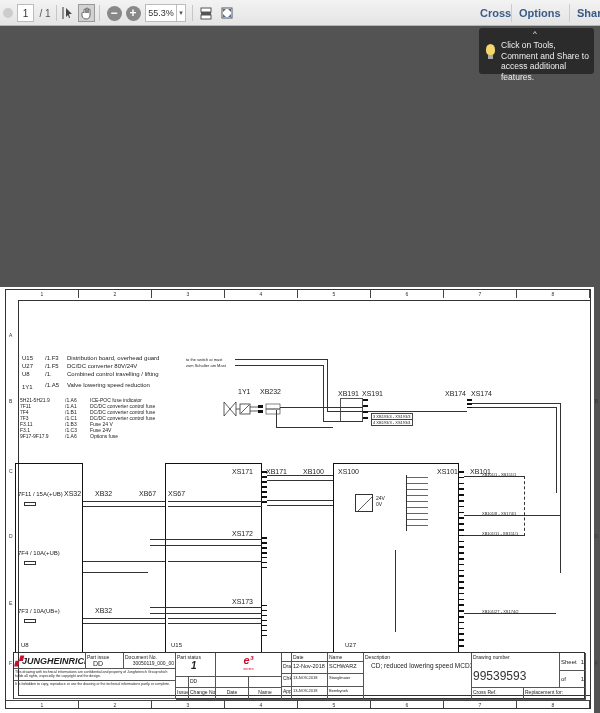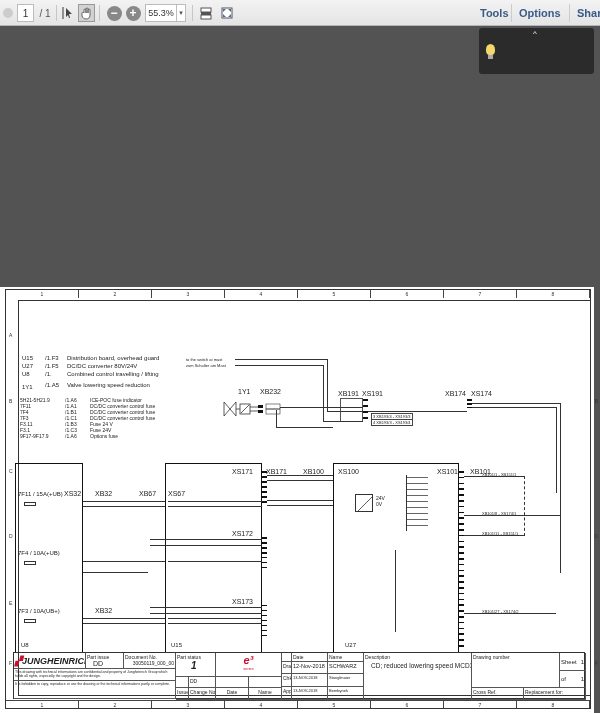--- a/index.html
+++ b/index.html
@@ -73,30 +73,31 @@
         <rect x="1" y="5" width="10" height="3" fill="#555"></rect>
         <rect x="1" y="8" width="10" height="4" fill="#fff" stroke="#555"></rect>
       </svg>
   </div>
   <div class="tb" style="left:220px;width:14px;">
     <svg width="12" height="12" viewBox="0 0 12 12">
         <rect x="1" y="1" width="10" height="10" fill="#fff" stroke="#555"></rect>
         <path d="M2 2 L5 2 L2 5 Z M10 2 L10 5 L7 2 Z M2 10 L2 7 L5 10 Z M10 10 L7 10 L10 7 Z" fill="#4a6a9a"></path>
       </svg>
   </div>
-  <span class="rlink" style="left:480px;">Tools</span>
+  <span class="rlink" style="left:480px;">Cross</span>
   <div class="rsep" style="left:511px;"></div>
   <span class="rlink" style="left:519px;">Options</span>
   <div class="rsep" style="left:569px;"></div>
   <span class="rlink" style="left:577px;">Share</span>
 </div>
 
 <div class="tip">
   <span class="caret">^</span>
   <div class="bulb"></div>
+  <div class="txt">Click on Tools, Comment and Share to access additional features.</div>
 </div>
 
 <div class="page">
   <div class="frame">
     <div class="colhdr">
       <div>1</div>
       <div>2</div>
       <div>3</div>
       <div>4</div>
       <div>5</div>
@@ -313,19 +314,20 @@
     <div class="cell" style="left:314px;top:21px;width:36px;height:13px;font-size:4px;">Stanglmaier</div>
     <div class="cell" style="left:268px;top:34px;width:10px;height:13px;">Appr.</div>
     <div class="cell" style="left:278px;top:34px;width:36px;height:13px;font-size:4px;">13-NOV-2018</div>
     <div class="cell" style="left:314px;top:34px;width:36px;height:13px;font-size:4px;">Bembynek</div>
     <div class="cell" style="left:350px;top:0;width:108px;height:47px;">
         <div>Description</div>
         <div style="font-size:6.5px;padding:2px 0 0 6px;">CD; reduced lowering speed MCD3</div>
       </div>
     <div class="cell" style="left:458px;top:0;width:88px;height:35px;">
         <div>Drawing number</div>
+        <div style="font-size:12px;padding-top:9px;color:#333;">99539593</div>
       </div>
     <div class="cell" style="left:546px;top:0;width:26px;height:18px;font-size:6px;padding-top:6px;"><span>Sheet</span> <span style="float:right;">1</span></div>
     <div class="cell" style="left:546px;top:18px;width:26px;height:17px;font-size:6px;padding-top:5px;"><span>of</span> <span style="float:right;">1</span></div>
     <div class="cell" style="left:458px;top:35px;width:52px;height:12px;">Cross Ref.</div>
     <div class="cell" style="left:510px;top:35px;width:62px;height:12px;">Replacement for:</div>
   </div>
 </div>
 
 </body></html>

